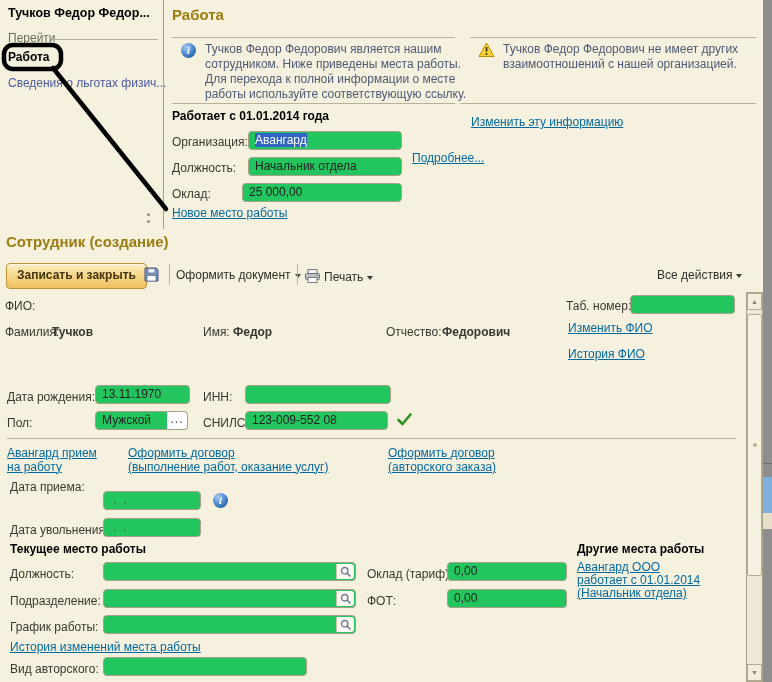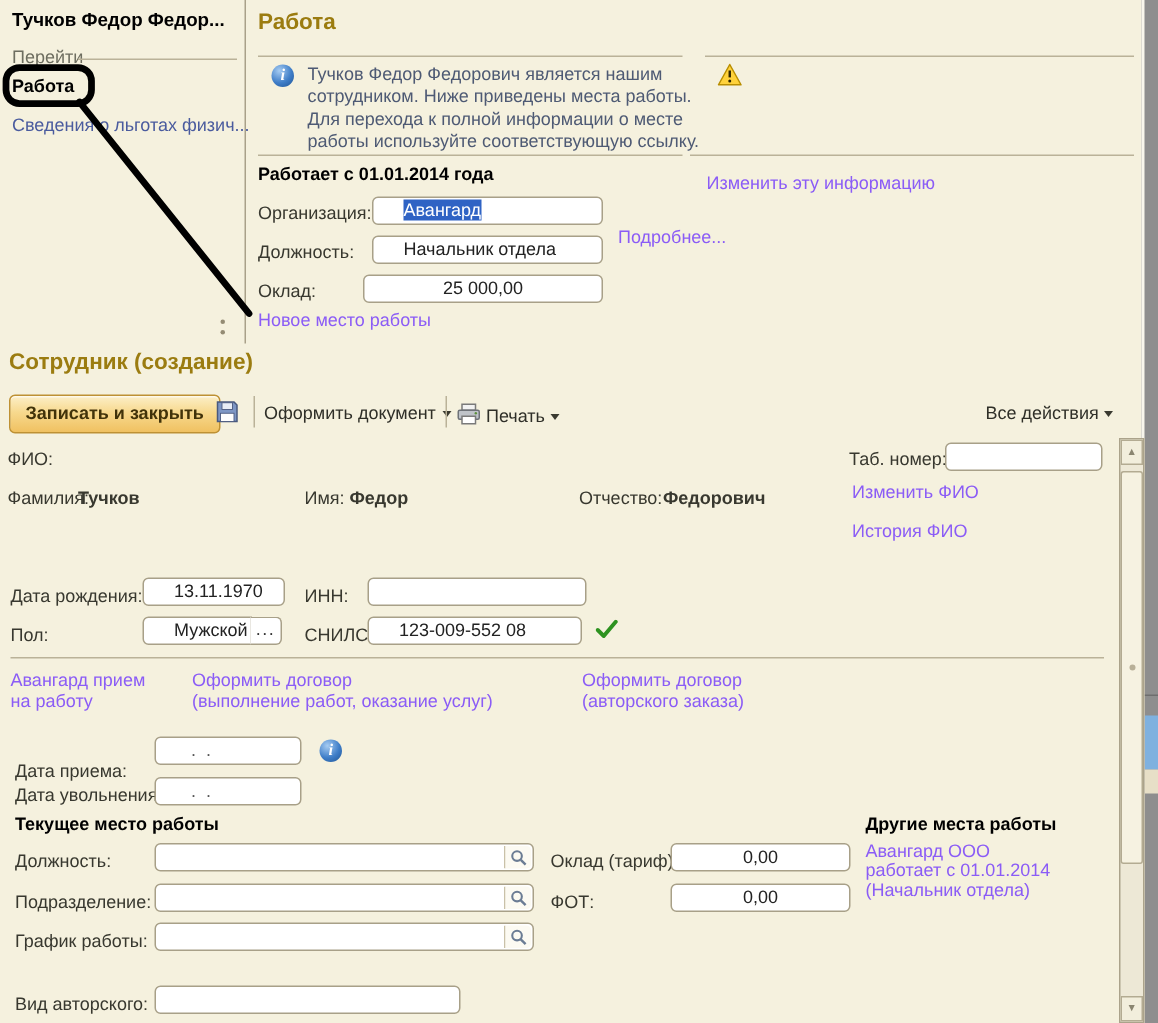--- a/index.html
+++ b/index.html
@@ -3,26 +3,26 @@
 <meta charset="utf-8">
 <style>
   html,body{margin:0;padding:0}
   body{font-family:"Liberation Sans",sans-serif;font-size:12px;color:#38382F;background:#fff}
   #app{position:relative;width:772px;height:682px;background:#F5F1DE;overflow:hidden}
   .abs{position:absolute}
   .lbl{color:#38382F;white-space:nowrap}
   .b{font-weight:bold}
   .hdr{font-weight:bold;color:#000000;white-space:nowrap}
   .gold{font-weight:bold;color:#9B7C10;font-size:15px;white-space:nowrap}
-  .lnk{color:#8b5cf6;cursor:pointer;white-space:nowrap}
+  .lnk{color:#0369a1;text-decoration:underline;cursor:pointer;white-space:nowrap}
   .navlnk{color:#4A5B9E;cursor:pointer;white-space:nowrap}
   .hline{height:1px;background:#BAB298}
   .vline{width:1px;background:#A9A189}
-  .tinput{background:#ffffff;border:1px solid #A8A088;border-radius:4px;height:19px;line-height:17px;padding:0 20px;box-sizing:border-box;white-space:pre;overflow:hidden;color:#222}
-  .num{text-align:center}
+  .tinput{background:#22c55e;border:1px solid #A8A088;border-radius:4px;height:19px;line-height:17px;padding:0 6px;box-sizing:border-box;white-space:pre;overflow:hidden;color:#222}
+  .num{text-align:left}
   .mut{color:#4E5A74}
   .sel{background:#2F63C4;color:#fff}
   .dd{display:inline-block;width:0;height:0;border-left:3.5px solid transparent;border-right:3.5px solid transparent;border-top:4px solid #3A3A30;vertical-align:middle;margin-left:4px}
   .toolbtn{cursor:pointer;white-space:nowrap;color:#2F2F28}
   .savebtn{background:linear-gradient(#FCEFC8,#F7D98E 45%,#F0C161);border:1px solid #BE9134;border-radius:4px;height:24px;line-height:22px;padding:0 10px;font-weight:bold;color:#41330A;box-shadow:inset 0 1px 0 rgba(255,255,255,.6);cursor:pointer;white-space:nowrap}
   .iconbtn{cursor:pointer}
   .qarea{position:absolute;right:1px;top:1px;bottom:1px;width:17px;border-left:1px solid #C9C1A8;display:flex;align-items:center;justify-content:center;background:#FCFAF2;border-radius:0 3px 3px 0;cursor:pointer}
   .dotsbtn{background:#fff;border:1px solid #A8A088;border-radius:0 4px 4px 0;border-left:none;height:19px;line-height:15px;text-align:center;box-sizing:border-box;cursor:pointer;color:#333;letter-spacing:1px}
   .infoicon{width:15px;height:15px;border-radius:50%;background:radial-gradient(circle at 35% 28%,#A6CCF2,#3F7EC8 55%,#1E5394);color:#fff;font:italic bold 11px "Liberation Serif",serif;text-align:center;line-height:15px}
   .twolines span{display:block;line-height:13.5px}
@@ -51,20 +51,21 @@
   <div class="abs hline" style="left:470px;top:37px;width:286px"></div>
 
   <div class="abs infoicon" style="left:181px;top:43px">i</div>
   <div class="abs mut" style="left:205px;top:42px;width:262px;line-height:15px">Тучков Федор Федорович является нашим сотрудником. Ниже приведены места работы. Для перехода к полной информации о месте работы используйте соответствующую ссылку.</div>
 
   <svg class="abs" style="left:478px;top:42px" width="17" height="16" viewBox="0 0 17 16">
     <path d="M8.5 1 L16 14.5 H1 Z" fill="#FFD23B" stroke="#B98E00" stroke-width="1" stroke-linejoin="round"></path>
     <rect x="7.7" y="5" width="1.6" height="4.6" fill="#2F2500"></rect>
     <circle cx="8.5" cy="12" r="1" fill="#2F2500"></circle>
   </svg>
+  <div class="abs mut" style="left:503px;top:42px;width:255px;line-height:15px">Тучков Федор Федорович не имеет других взаимоотношений с нашей организацией.</div>
 
   <div class="abs hline" style="left:172px;top:103px;width:283px"></div>
   <div class="abs hline" style="left:460px;top:103px;width:296px"></div>
 
   <span class="abs hdr" style="left:172px;top:109px">Работает с 01.01.2014 года</span>
   <span class="abs lnk" style="left:471px;top:115px">Изменить эту информацию</span>
 
   <span class="abs lbl" style="left:172px;top:135px">Организация:</span>
   <div class="abs tinput" style="left:248px;top:131px;width:154px"><span class="sel">Авангард</span></div>
   <span class="abs lnk" style="left:412px;top:151px">Подробнее...</span>
@@ -134,21 +135,21 @@
   </div>
   <div class="abs lnk twolines" style="left:128px;top:447px">
     <span>Оформить договор</span>
     <span>(выполнение работ, оказание услуг)</span>
   </div>
   <div class="abs lnk twolines" style="left:388px;top:447px">
     <span>Оформить договор</span>
     <span>(авторского заказа)</span>
   </div>
 
-  <span class="abs lbl" style="left:10px;top:507px">Дата приема:</span>
+  <span class="abs lbl" style="left:10px;top:480px">Дата приема:</span>
   <div class="abs tinput" style="left:103px;top:491px;width:98px;color:#555"> .  .</div>
   <div class="abs infoicon" style="left:213px;top:493px">i</div>
 
   <span class="abs lbl" style="left:10px;top:523px">Дата увольнения:</span>
   <div class="abs tinput" style="left:103px;top:518px;width:98px;color:#555"> .  .</div>
 
   <span class="abs hdr" style="left:10px;top:542px">Текущее место работы</span>
   <span class="abs hdr" style="left:577px;top:542px">Другие места работы</span>
 
   <span class="abs lbl" style="left:10px;top:567px">Должность:</span>
@@ -177,20 +178,21 @@
   <div class="abs tinput num" style="left:447px;top:589px;width:120px">0,00</div>
 
   <span class="abs lbl" style="left:10px;top:620px">График работы:</span>
   <div class="abs tinput" style="left:103px;top:615px;width:253px">
     <span class="qarea"><svg width="12" height="12" viewBox="0 0 12 12">
           <circle cx="4.7" cy="4.7" r="3.2" fill="none" stroke="#6B7C94" stroke-width="1.4"></circle>
           <line x1="7.2" y1="7.2" x2="10.4" y2="10.4" stroke="#6B7C94" stroke-width="1.6"></line>
         </svg></span>
   </div>
 
+  <span class="abs lnk" style="left:10px;top:640px">История изменений места работы</span>
 
   <span class="abs lbl" style="left:10px;top:662px">Вид авторского:</span>
   <div class="abs tinput" style="left:103px;top:657px;width:204px"></div>
 
   <div class="abs" style="left:761px;top:0;width:11px;height:682px;background:#8E8E8E;border-left:2px solid #F8F6EC;box-sizing:border-box">
     <div style="position:absolute;left:0;top:463px;width:100%;height:1px;background:#6E6E6E"></div>
     <div style="position:absolute;left:0;top:477px;width:100%;height:36px;background:#7FB1DF"></div>
     <div style="position:absolute;left:0;top:513px;width:100%;height:16px;background:#E7DFC7"></div>
   </div>
   <div class="abs" style="left:746px;top:292px;width:15px;height:388px;background:#EDE8D6;border:1px solid #ABA38B;box-sizing:content-box;z-index:5">

